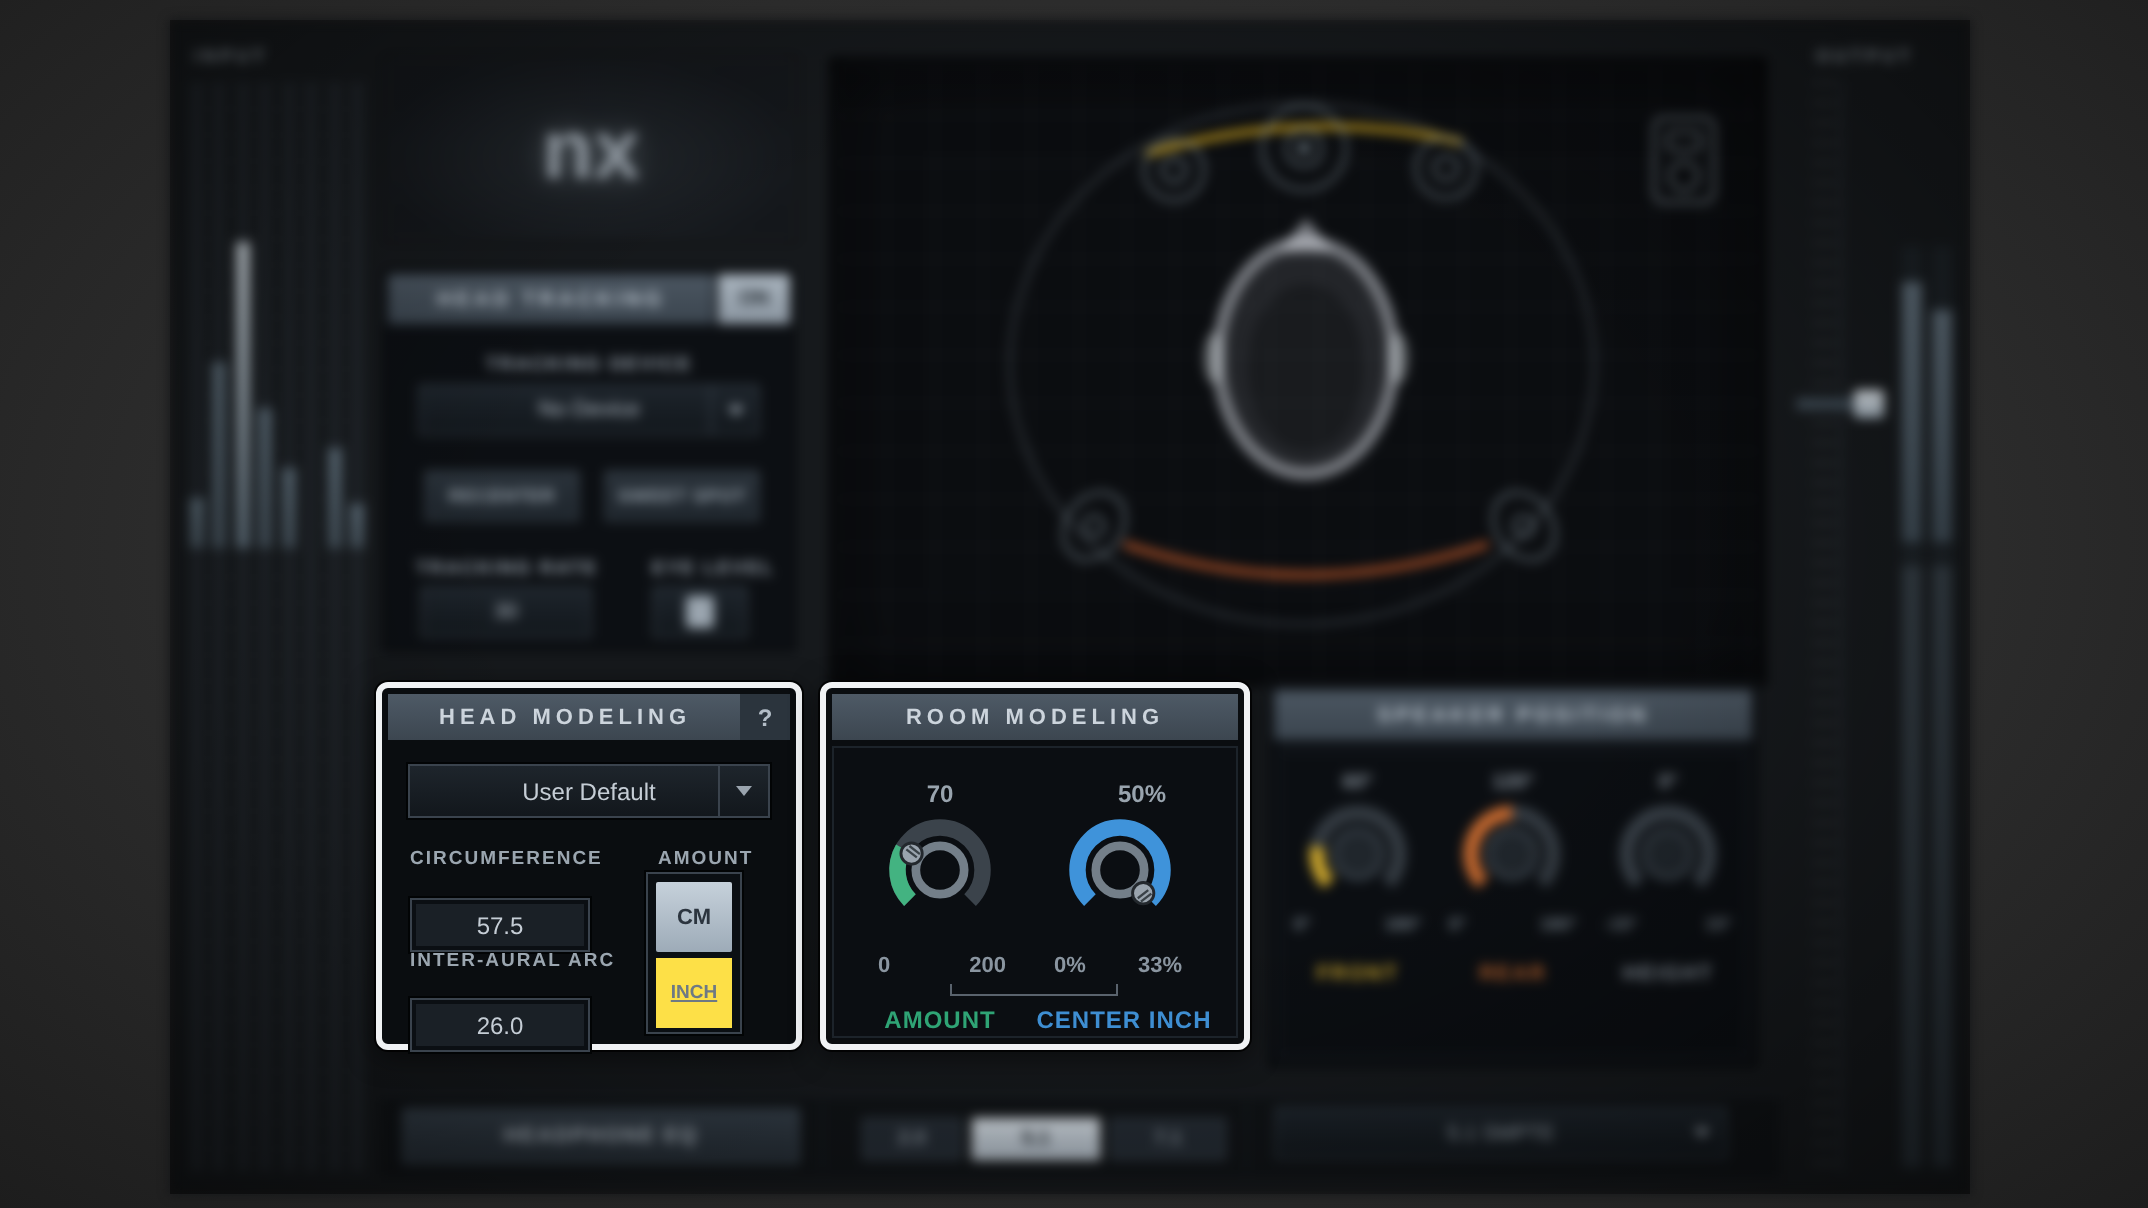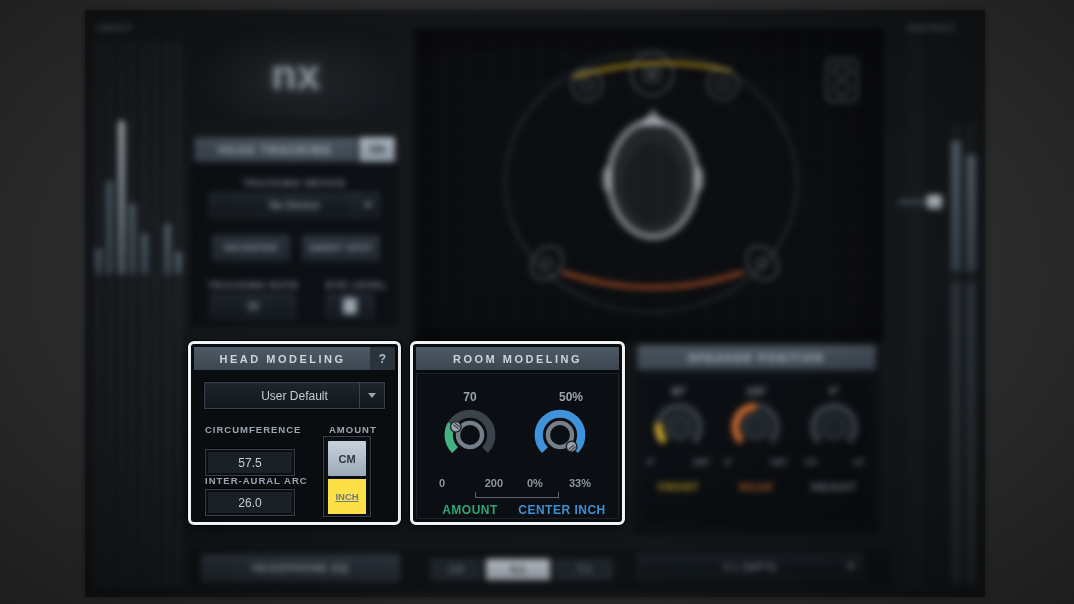--- a/index.html
+++ b/index.html
@@ -360,21 +360,21 @@
     <div class="hm-label" style="left:14px;top:80px">CIRCUMFERENCE</div>
     <div class="hm-input" style="top:105px">57.5</div>
 
     <div class="hm-label" style="left:138px;top:80px">AMOUNT</div>
     <div class="units-box">
       <div class="unit-btn sel">CM</div>
       <div class="unit-btn unsel">INCH</div>
     </div>
 
     <div class="hm-label" style="left:14px;top:131px">INTER-AURAL ARC</div>
-    <div class="hm-input" style="top:145px">26.0</div>
+    <div class="hm-input" style="top:155px">26.0</div>
   </section>
 
   <section class="focus-panel ra-panel">
     <div class="fp-titlebar">ROOM MODELING</div>
     <div class="ra-inset"></div>
 
     <div class="ra-val" style="left:19px">70</div>
     <div class="ra-val" style="left:120px">50%</div>
 
     <svg class="ra-knob" style="left:28px" width="58" height="58" viewBox="0 0 60 60">

